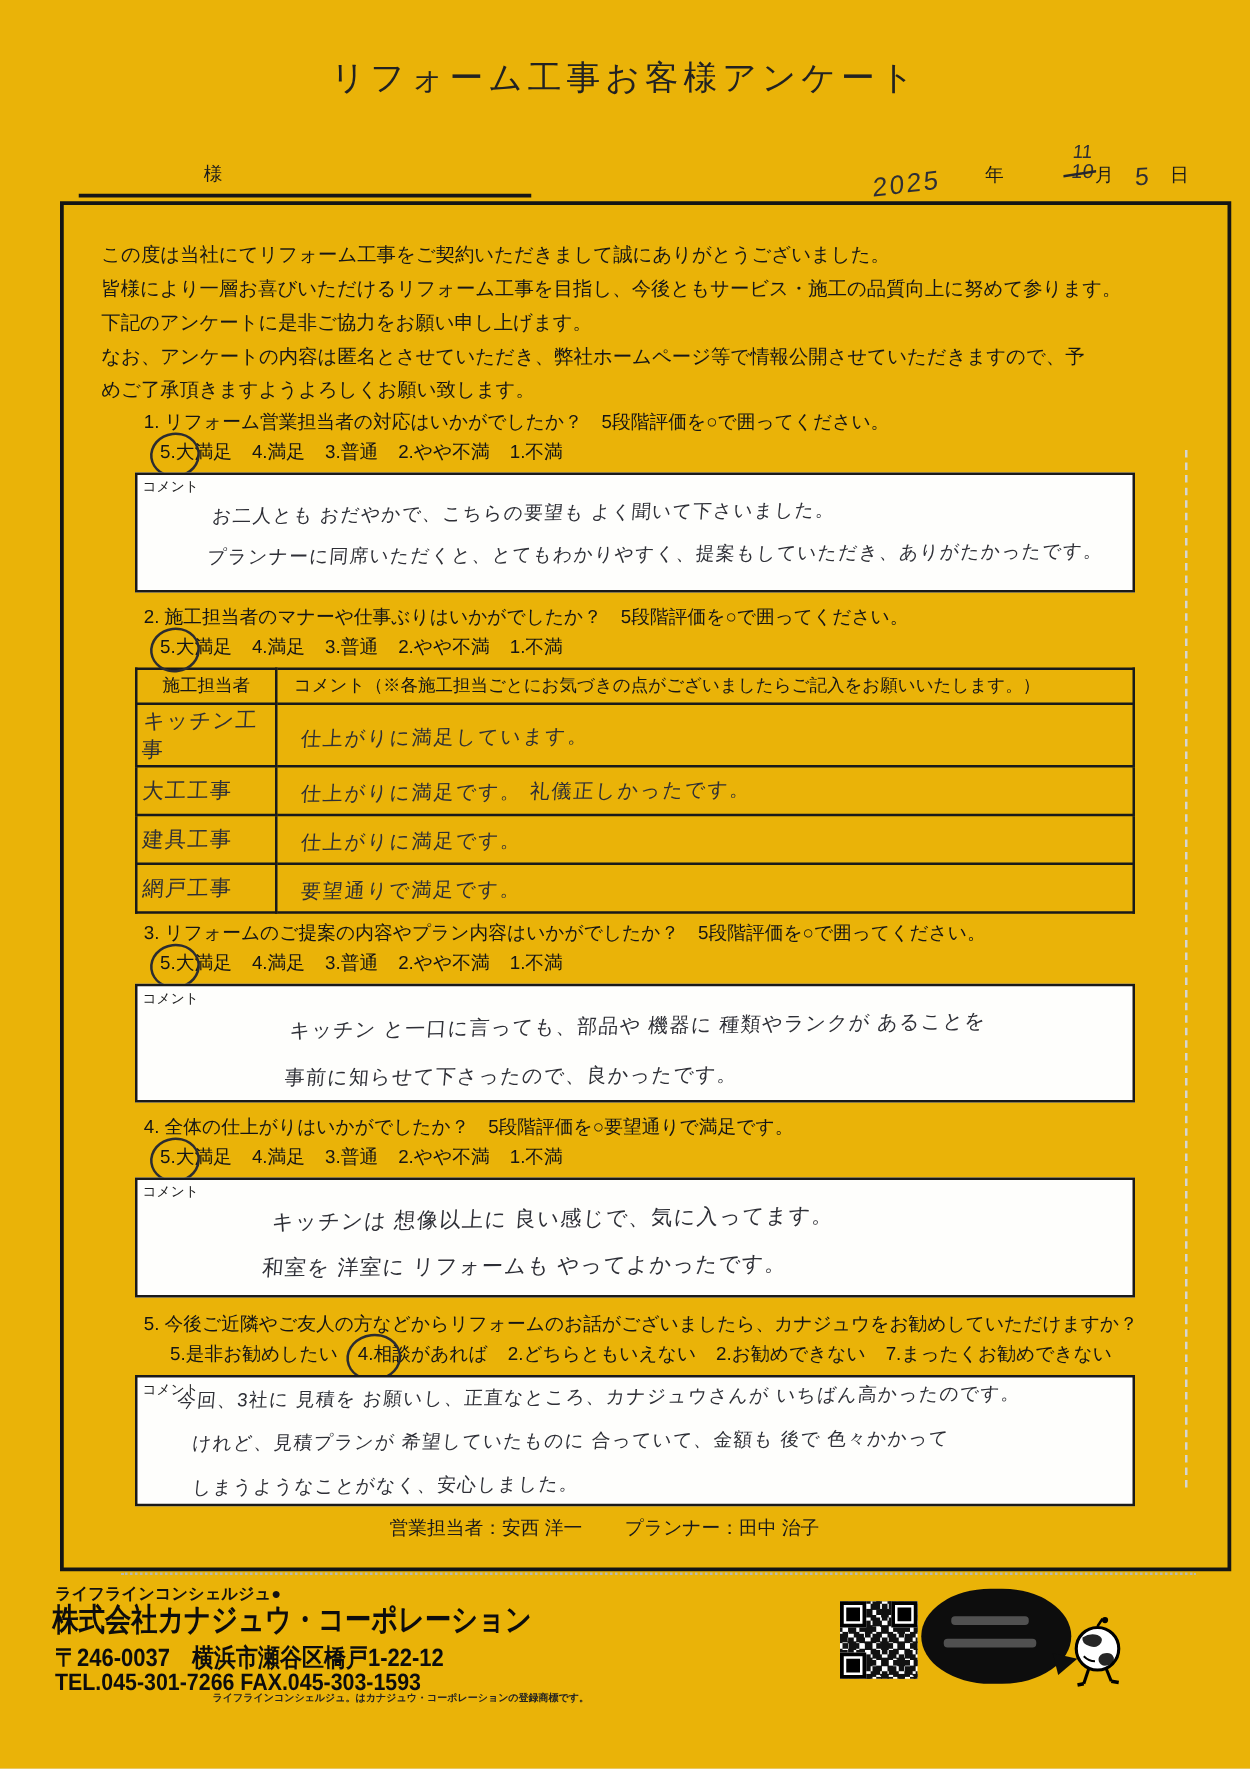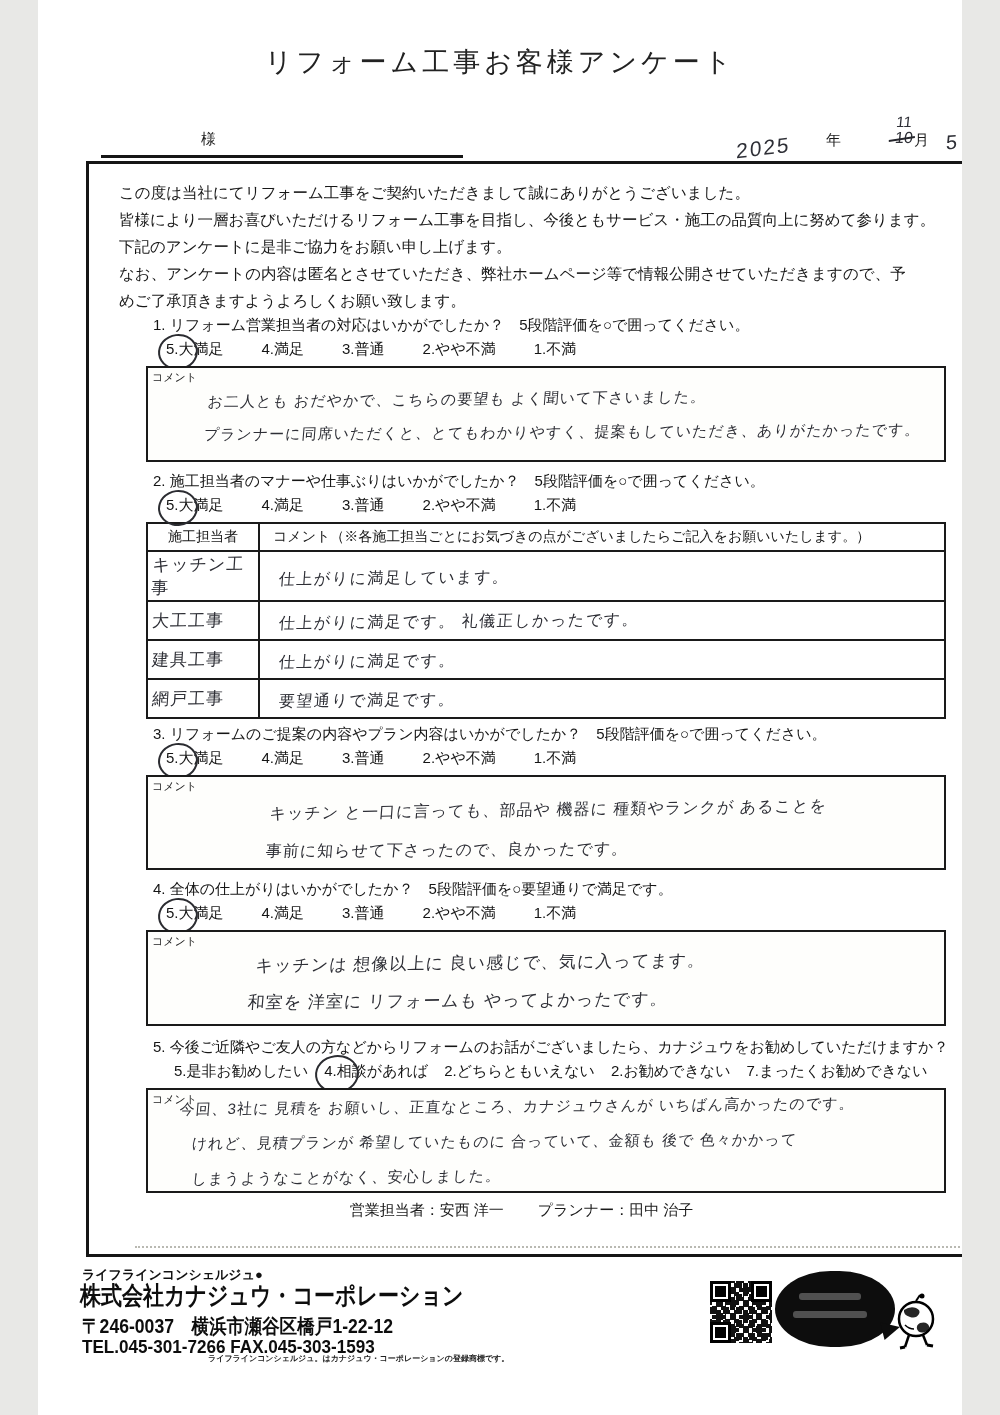--- a/index.html
+++ b/index.html
@@ -1,18 +1,18 @@
 <!DOCTYPE html>
 <html><head>
 <meta charset="utf-8">
 <style>
   html,body{margin:0;padding:0;background:#e8e8e6;}
   .page{
-    position:relative;width:924px;height:1415px;margin:0 auto;
-    background:#ffffff;overflow:hidden;
+    position:relative;width:1000px;height:1415px;margin:0 auto;
+    background:#eab308;overflow:hidden;
     font-family:"Liberation Sans",sans-serif;color:#1c1c1c;
   }
   
   .title{
     position:absolute;left:0;top:44px;width:100%;text-align:center;
     font-size:27px;letter-spacing:4px;font-weight:400;color:#222;margin:0;
   }
   .sama{position:absolute;left:163px;top:130px;font-size:15px;}
   .name-underline{position:absolute;left:63px;top:155px;width:362px;height:3px;background:#161616;}
   .date-label{position:absolute;top:131px;font-size:15px;color:#1b1b1b;}
@@ -20,28 +20,28 @@
   .hw{color:#2e2f36;}
   .d-year{position:absolute;left:698px;top:136px;font-size:21px;transform:rotate(-7deg) skewX(-8deg);letter-spacing:2px;}
   .mstack{position:absolute;left:849px;top:115px;width:34px;text-align:center;}
   .m-new{display:block;font-size:15px;line-height:14px;transform:skewX(-6deg);}
   .m-old{display:block;font-size:16px;line-height:17px;position:relative;transform:skewX(-6deg);}
   .m-old::after{content:"";position:absolute;left:2px;top:54%;width:26px;height:2px;background:#25262c;transform:rotate(-9deg);}
   .d-day{position:absolute;left:908px;top:131px;font-size:20px;transform:rotate(-4deg) skewX(-6deg);}
   
   .main-box{
     position:absolute;left:48px;top:161px;width:937px;height:1096px;
-    border:3px solid #151515;box-sizing:border-box;padding:0 30px;
+    border:3px solid #151515;box-sizing:border-box;padding:12px 30px;
   }
   .intro{margin:15px 0 0 0;width:800px;font-size:15.5px;line-height:27px;color:#171717;}
   .intro div{white-space:nowrap;}
   .intro div:last-child{white-space:normal;}
   .q-line{margin:0 0 0 34px;font-size:15px;white-space:nowrap;color:#151515;}
   .q1{margin-top:2px;} .q2{margin-top:10px;} .q3{margin-top:6px;} .q4{margin-top:10px;} .q5{margin-top:12px;}
-  .opts{display:flex;margin:5px 0 0 47px;gap:38px;font-size:15px;white-space:nowrap;color:#151515;}
+  .opts{display:flex;margin:5px 0 0 47px;gap:16px;font-size:15px;white-space:nowrap;color:#151515;}
   .opts.tight{gap:16px;margin-left:55px;}
   .opt{position:relative;}
   .sel-ellipse{
     position:absolute;left:-8px;top:-6px;width:36px;height:32px;
     border:2px solid #2b2c31;border-radius:50%;transform:rotate(-7deg);
   }
   .sel-ellipse.wide{width:40px;height:34px;left:-9px;top:-7px;}
   
   .cbox{
     position:relative;margin:7px 0 0 27px;width:800px;box-sizing:border-box;

